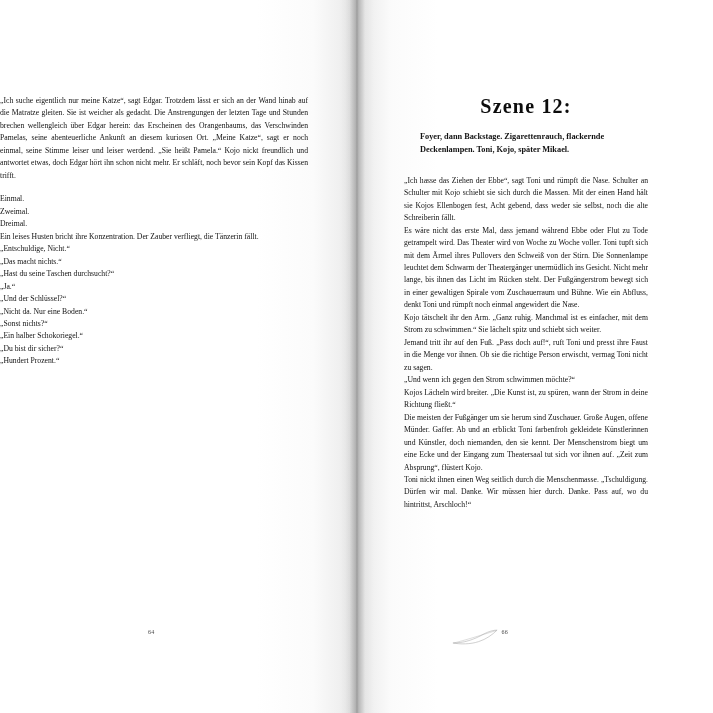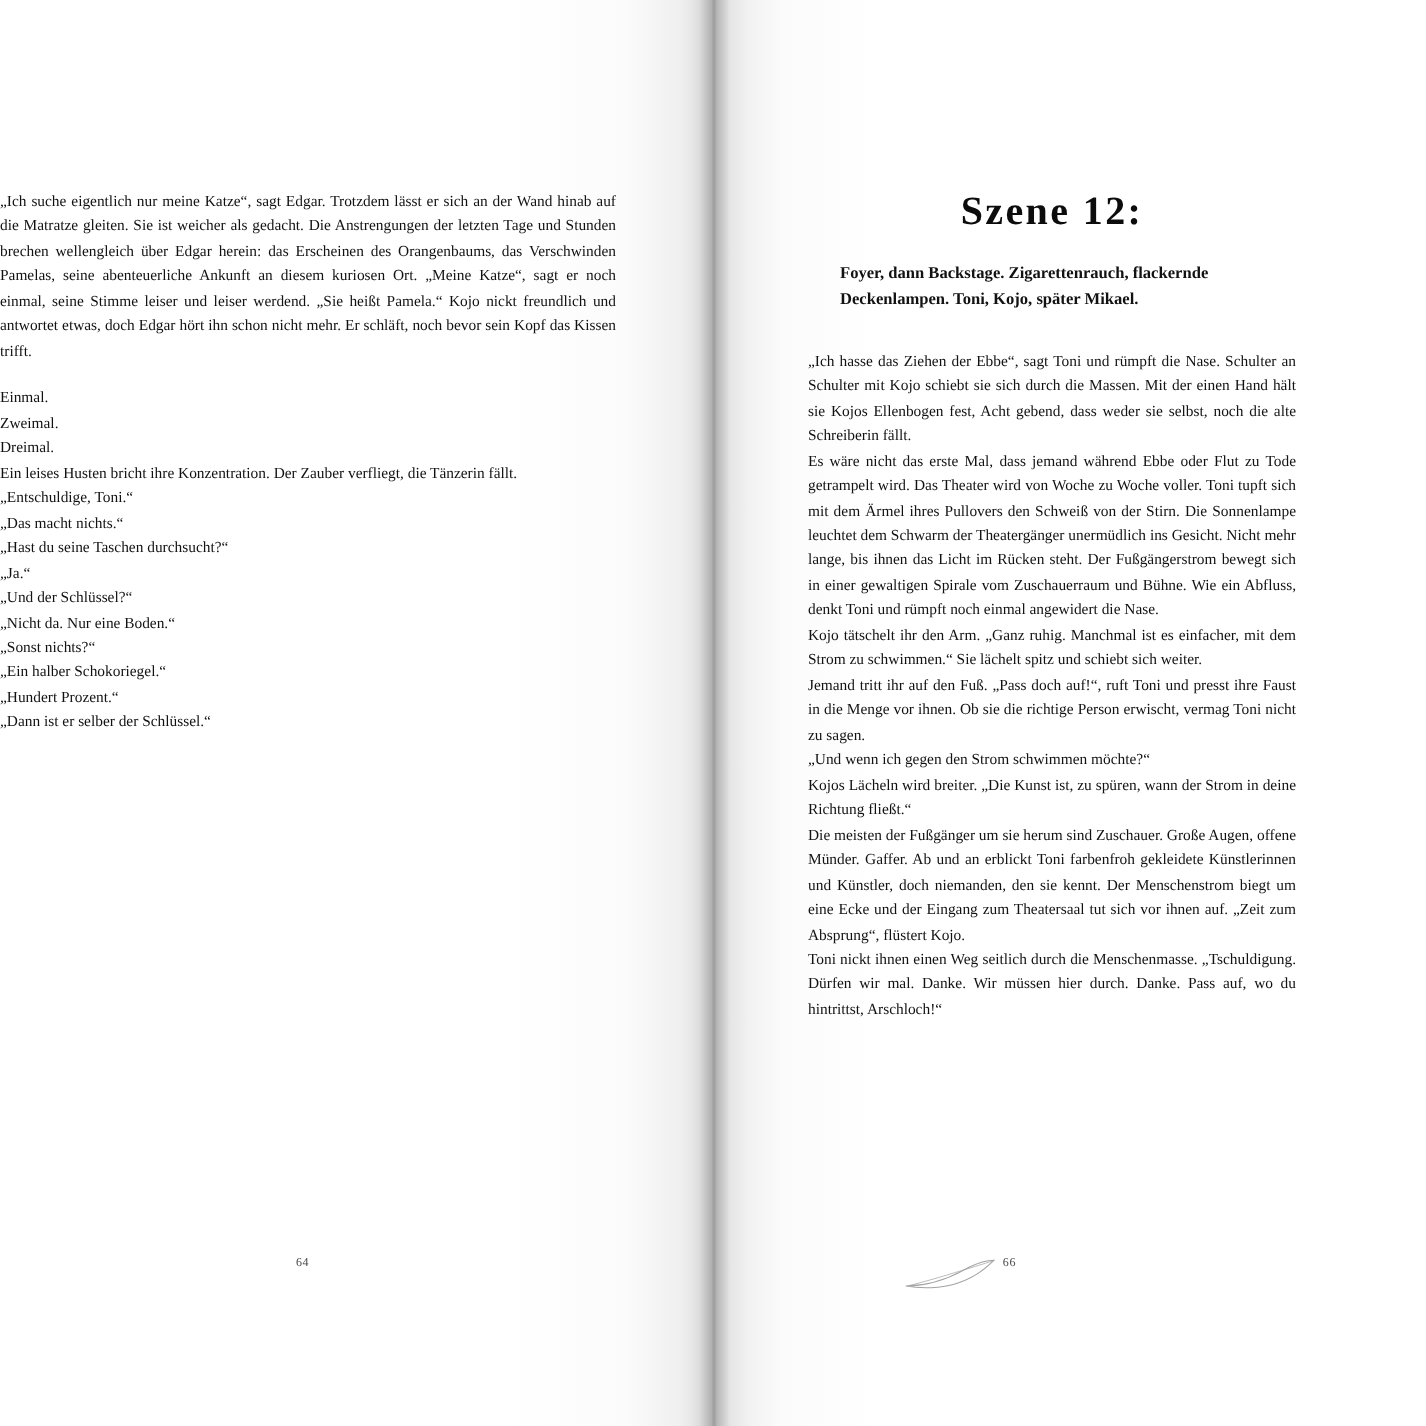--- a/index.html
+++ b/index.html
@@ -118,30 +118,30 @@
   <div class="spread">
 
     <div class="page page-left">
       <div class="col">
         <p>„Ich suche eigentlich nur meine Katze“, sagt Edgar. Trotzdem lässt er sich an der Wand hinab auf die Matratze gleiten. Sie ist weicher als gedacht. Die Anstrengungen der letzten Tage und Stunden brechen wellengleich über Edgar herein: das Erscheinen des Orangenbaums, das Verschwinden Pamelas, seine abenteuerliche Ankunft an diesem kuriosen Ort. „Meine Katze“, sagt er noch einmal, seine Stimme leiser und leiser werdend. „Sie heißt Pamela.“ Kojo nickt freundlich und antwortet etwas, doch Edgar hört ihn schon nicht mehr. Er schläft, noch bevor sein Kopf das Kissen trifft.</p>
         <div class="gap"></div>
         <p>Einmal.</p>
         <p>Zweimal.</p>
         <p>Dreimal.</p>
         <p>Ein leises Husten bricht ihre Konzentration. Der Zauber verfliegt, die Tänzerin fällt.</p>
-        <p>„Entschuldige, Toni.“</p>
+        <p>„Entschuldige, Nicht.“</p>
         <p>„Das macht nichts.“</p>
         <p>„Hast du seine Taschen durchsucht?“</p>
         <p>„Ja.“</p>
         <p>„Und der Schlüssel?“</p>
         <p>„Nicht da. Nur eine Boden.“</p>
         <p>„Sonst nichts?“</p>
         <p>„Ein halber Schokoriegel.“</p>
+        <p>„Du bist dir sicher?“</p>
         <p>„Hundert Prozent.“</p>
-        <p>„Dann ist er selber der Schlüssel.“</p>
       </div>
       <div class="folio folio-left">64</div>
     </div>
 
     <div class="page page-right">
       <h1 class="scene-title">Szene 12:</h1>
       <div class="scene-sub">Foyer, dann Backstage. Zigarettenrauch, flackernde Deckenlampen. Toni, Kojo, später Mikael.</div>
       <div class="col">
         <p>„Ich hasse das Ziehen der Ebbe“, sagt Toni und rümpft die Nase. Schulter an Schulter mit Kojo schiebt sie sich durch die Massen. Mit der einen Hand hält sie Kojos Ellenbogen fest, Acht gebend, dass weder sie selbst, noch die alte Schreiberin fällt.</p>
         <p>Es wäre nicht das erste Mal, dass jemand während Ebbe oder Flut zu Tode getrampelt wird. Das Theater wird von Woche zu Woche voller. Toni tupft sich mit dem Ärmel ihres Pullovers den Schweiß von der Stirn. Die Sonnenlampe leuchtet dem Schwarm der Theatergänger unermüdlich ins Gesicht. Nicht mehr lange, bis ihnen das Licht im Rücken steht. Der Fußgängerstrom bewegt sich in einer gewaltigen Spirale vom Zuschauerraum und Bühne. Wie ein Abfluss, denkt Toni und rümpft noch einmal angewidert die Nase.</p>

